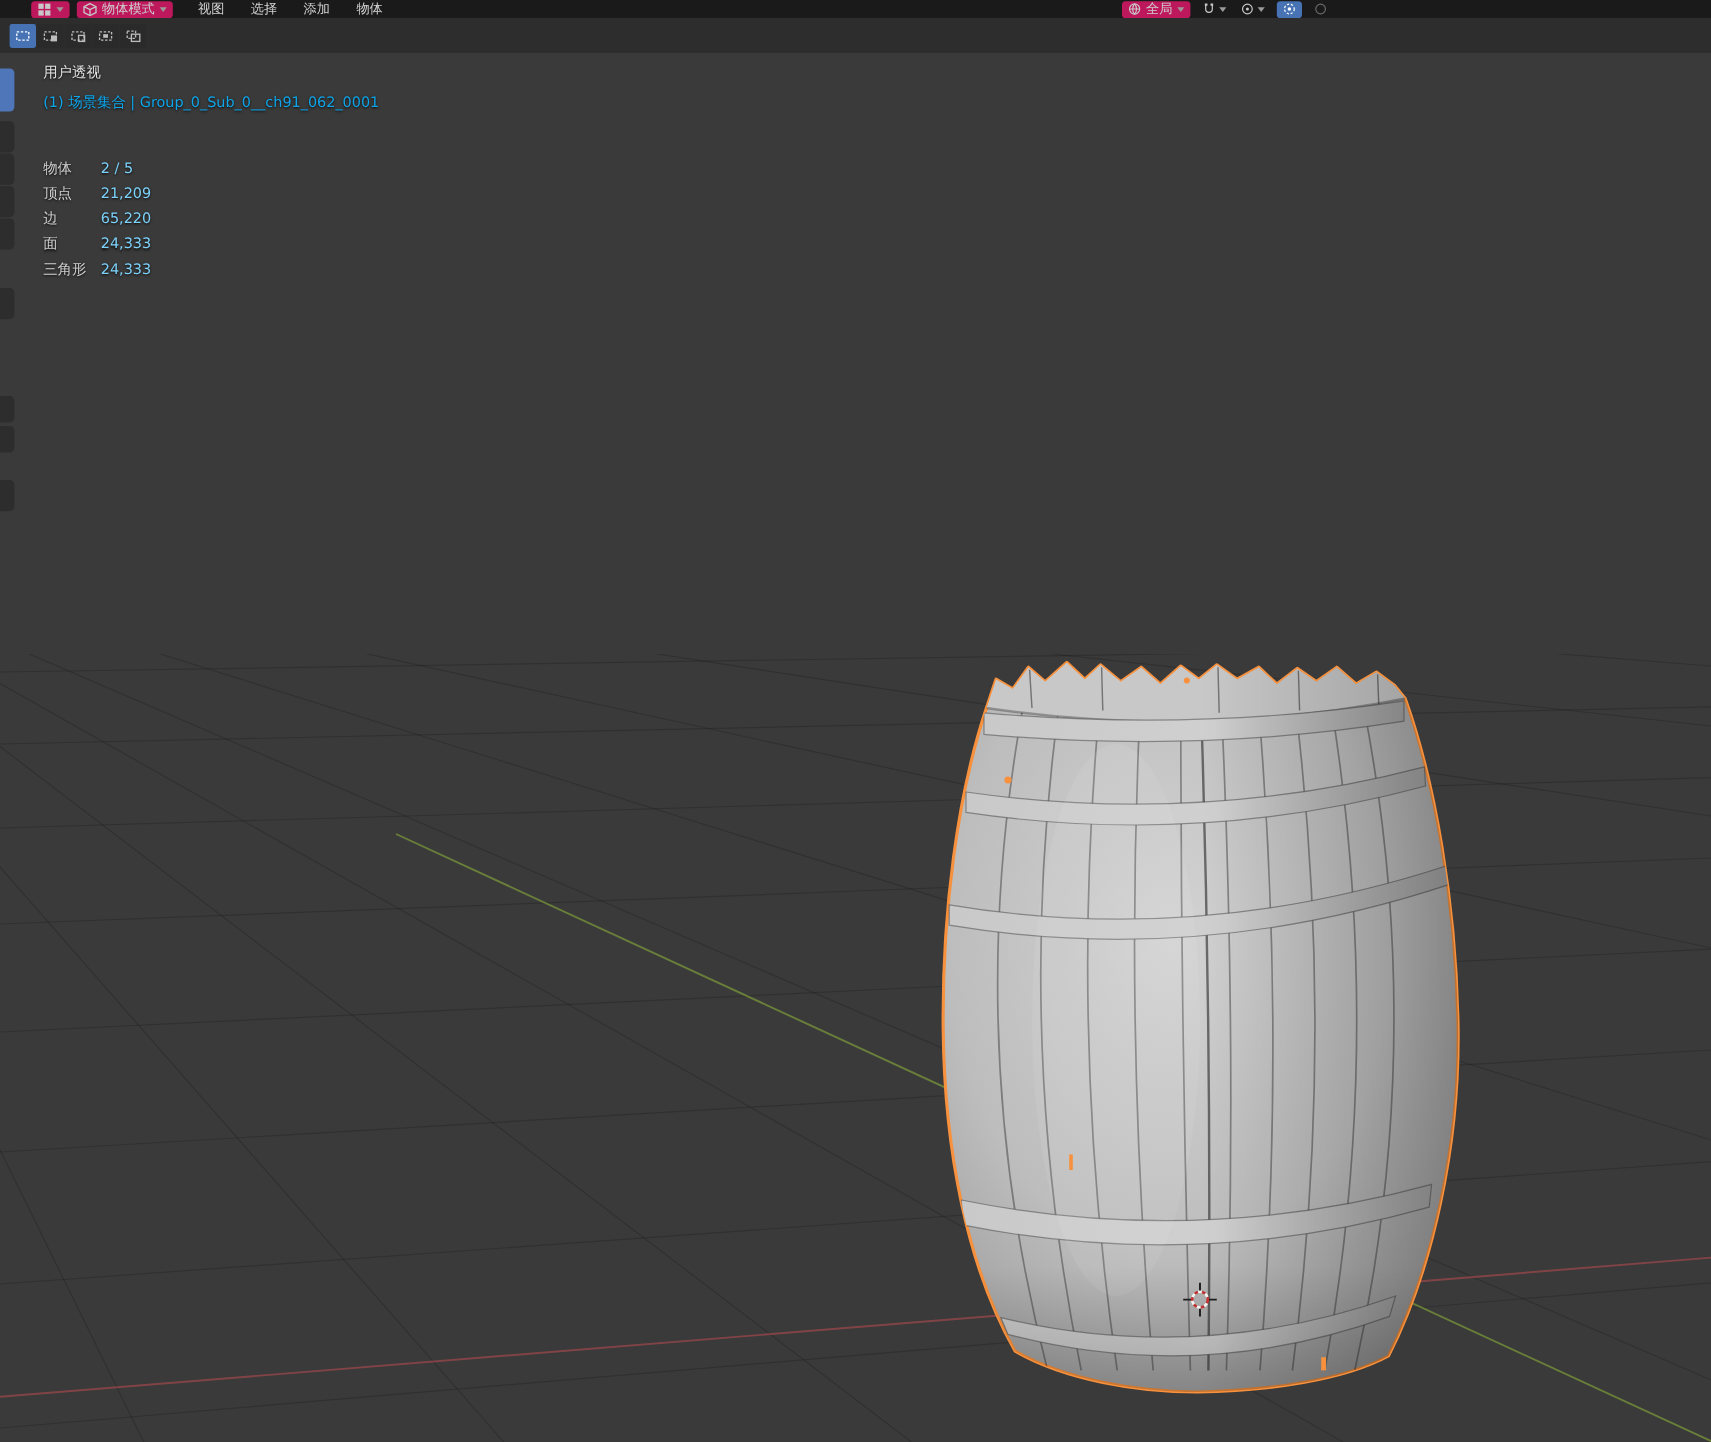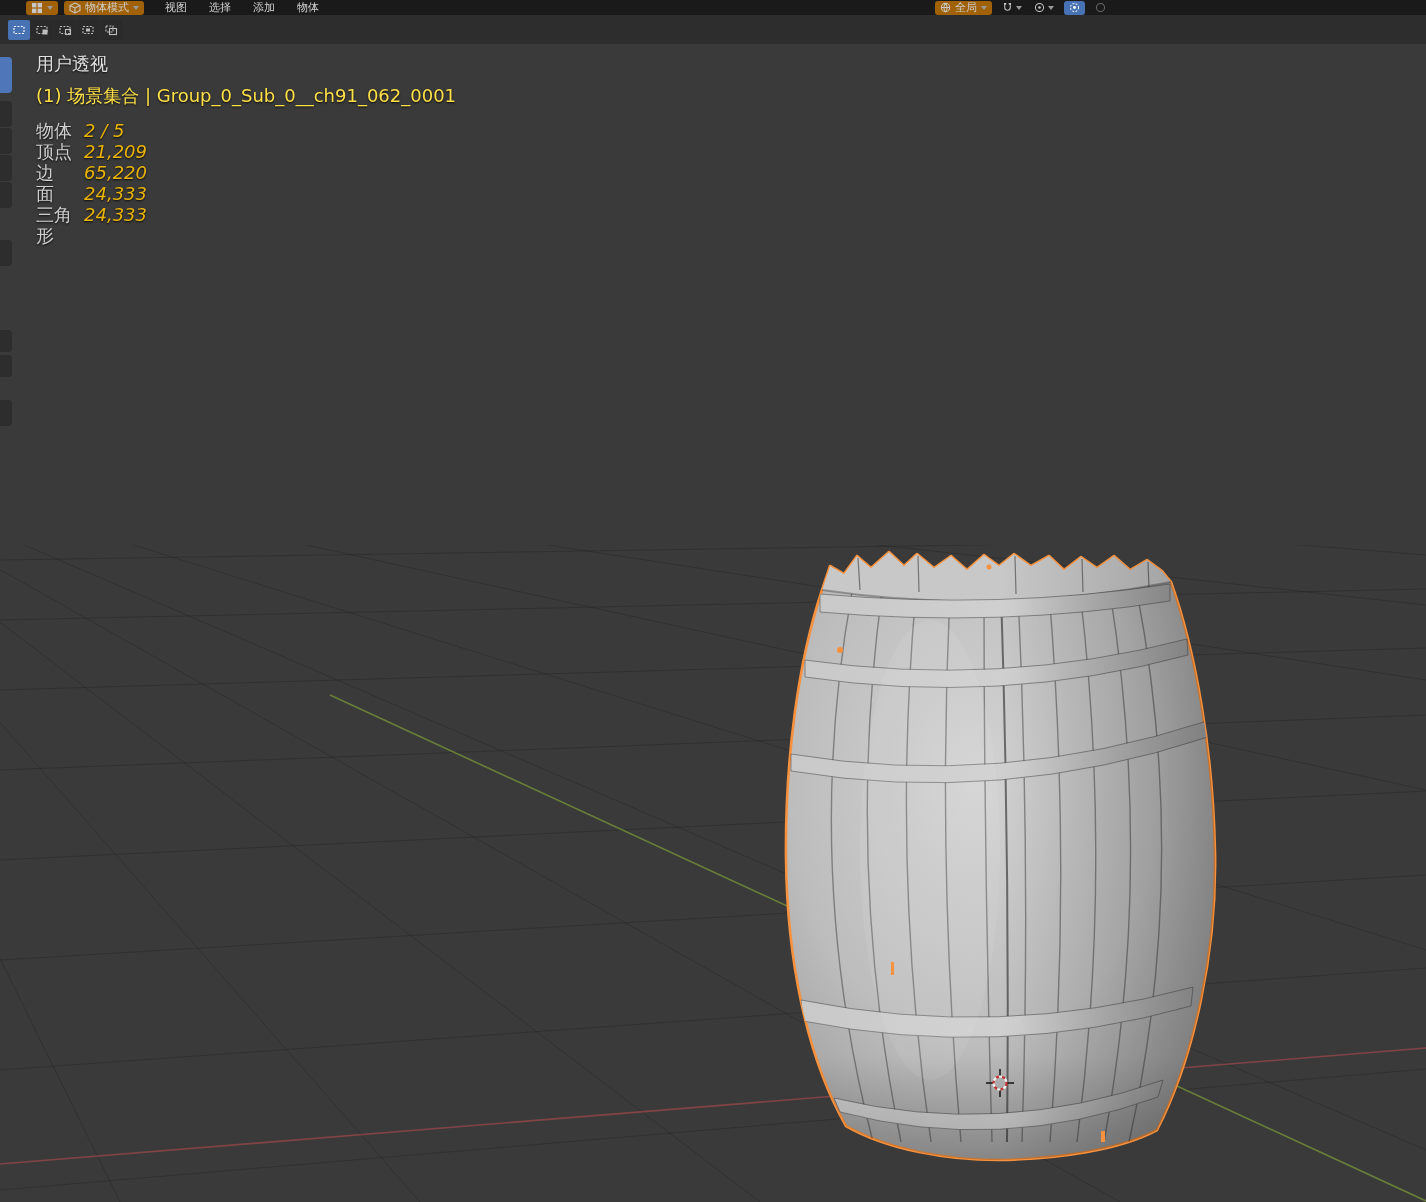--- a/index.html
+++ b/index.html
@@ -16,21 +16,21 @@
     background:#1a1a1a; z-index:6;
     display:flex; align-items:center; justify-content:space-between;
     color:#cdcdcd; font-size:11px; line-height:14px; padding:0 8px 0 6px;
   }
   .hdr-left, .hdr-right { display:flex; align-items:center; height:100%; }
   .tb-btn {
     display:flex; align-items:center; gap:4px; height:14px;
     background:transparent; border:0; color:#cdcdcd; font-size:11px;
     padding:0 5px; cursor:default; font-family:inherit;margin-left:20px;
   }
-  .tb-btn.dd { background:#a16207; border-radius:3px; }
+  .tb-btn.dd { background:#be185d; border-radius:3px; }
   .chev { width:0; height:0; border-left:3px solid transparent; border-right:3px solid transparent; border-top:4px solid #9a9a9a; display:inline-block; }
   .menus { display:flex; align-items:center; margin-left:10px; }
   .menu-item { padding:0 11px; color:#d2d2d2; cursor:default;text-align:right; }
   .hdr-right { gap:8px; }
   .icon-btn { display:flex; align-items:center; gap:3px; background:transparent; border:0; padding:0 2px; height:14px; }
   .icon-btn.blue { background:#4772b3; border-radius:3px; padding:0 5px; }
   .icon-btn.faded { opacity:.45; }
 
   
   .tool-header {
@@ -45,27 +45,27 @@
   .sm-btn.active { background:#4772b3; }
 
   
   .left-toolbar { position:absolute; left:0; top:44px; bottom:0; width:14px; z-index:4; }
   .lt-btn { position:absolute; left:0; width:12px; background:#2d2d2d; border:0; border-radius:0 4px 4px 0; padding:0; }
   .lt-btn.active { background:#4f76b8; }
 
   
   .vp-overlay {
     position:absolute; left:36px; top:52px; z-index:3; color:#d6d6d6;
-    font-size:18px; text-shadow:0 1px 2px rgba(0,0,0,.85); pointer-events:none;
+    font-size:12px; text-shadow:0 1px 2px rgba(0,0,0,.85); pointer-events:none;
   }
   .view-name { margin-bottom:8px; color:#e0e0e0; }
-  .breadcrumb { margin-bottom:12px; color:#fde047; }
+  .breadcrumb { margin-bottom:36px; color:#0ea5e9; }
   .stats-row { display:flex; line-height:21px; }
   .stats-label { width:48px; color:#d0d0d0; }
-  .stats-value { color:#eab308;font-style:italic; }
+  .stats-value { color:#7dd3fc; }
 
   svg .icon-stroke { fill:none; stroke:#c8c8c8; stroke-width:1.1; }
   svg .icon-fill { fill:#c8c8c8; }
 </style>
 </head>
 <body>
 
 <div class="stage">
 
   <svg class="viewport-canvas" width="1426" height="1202" viewBox="0 0 1426 1202">

